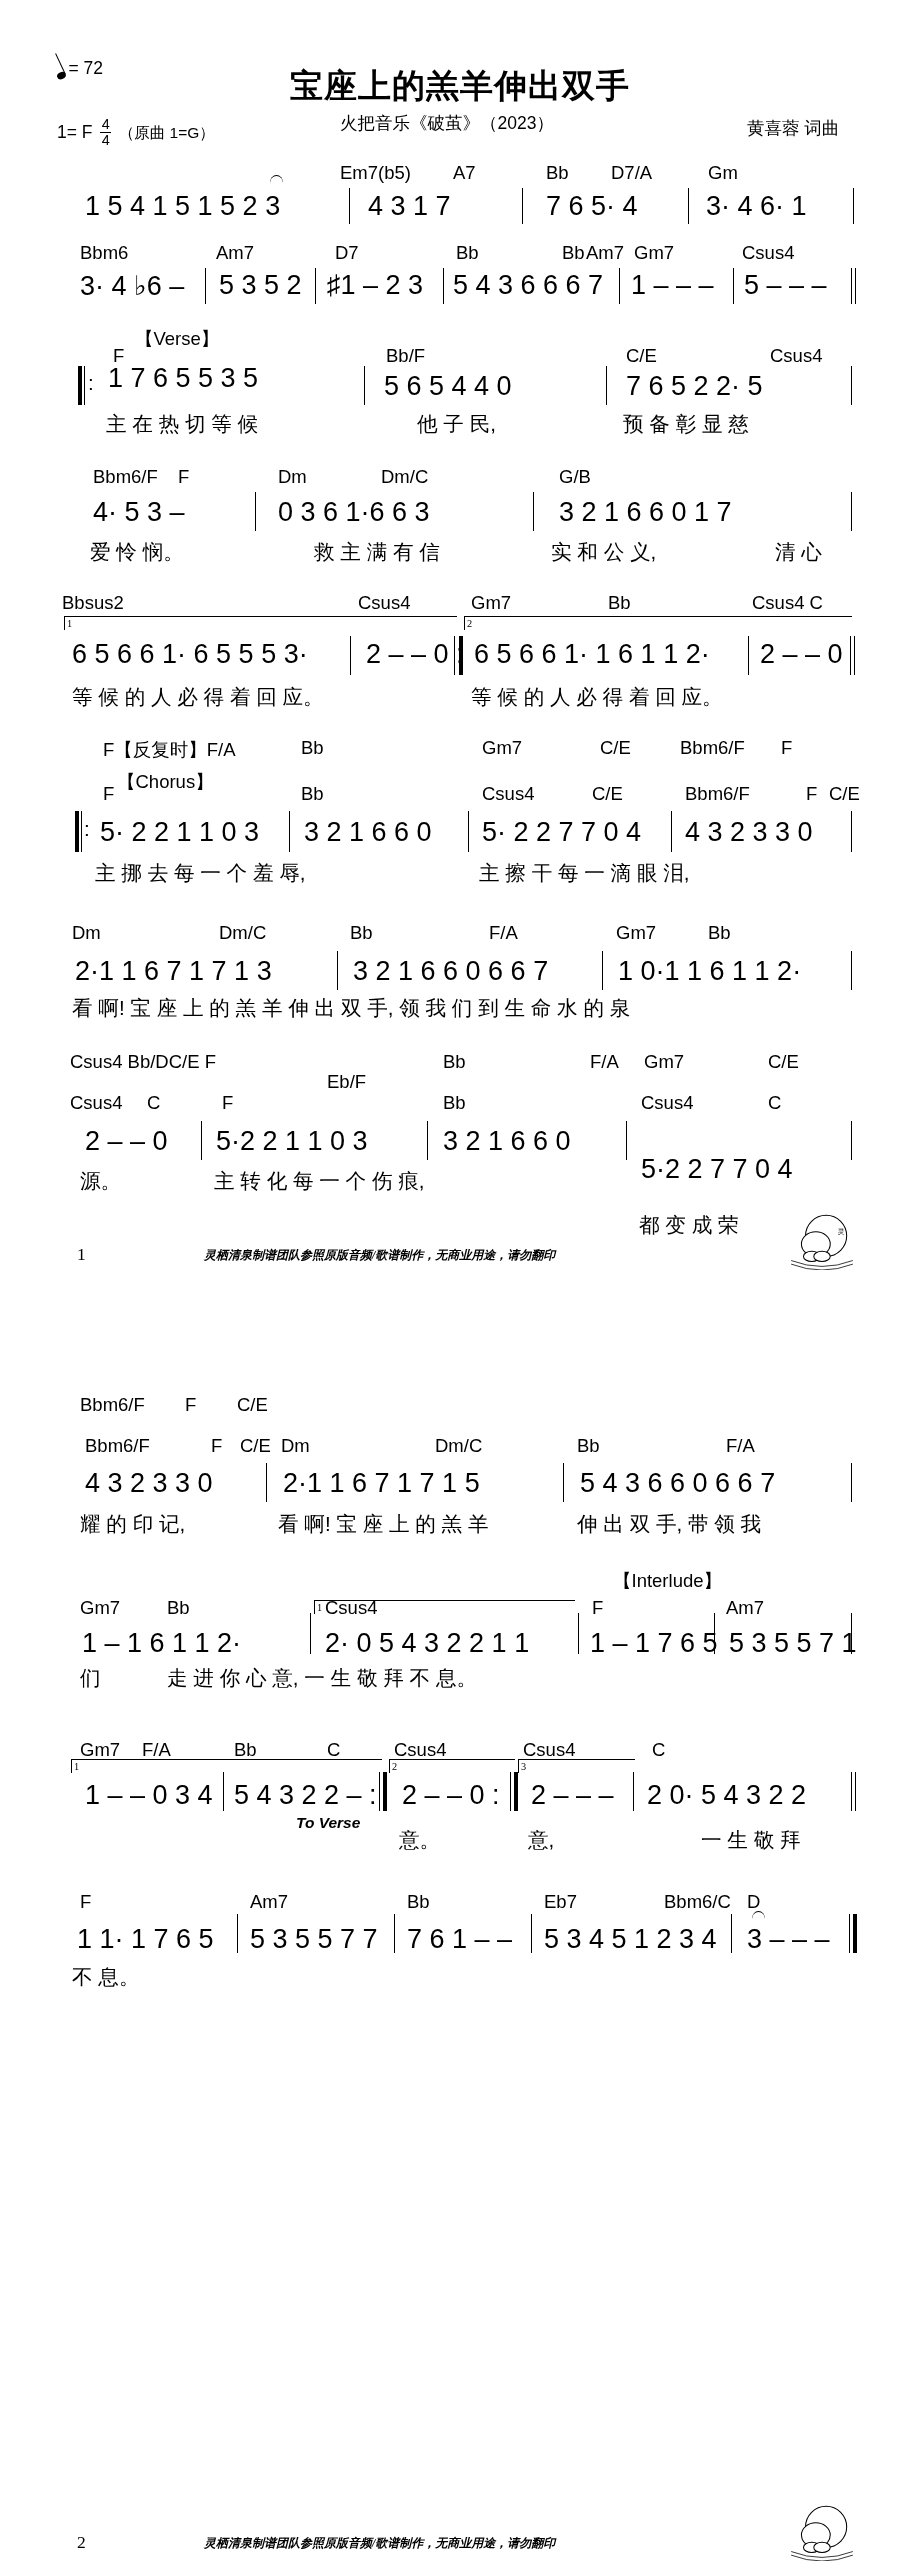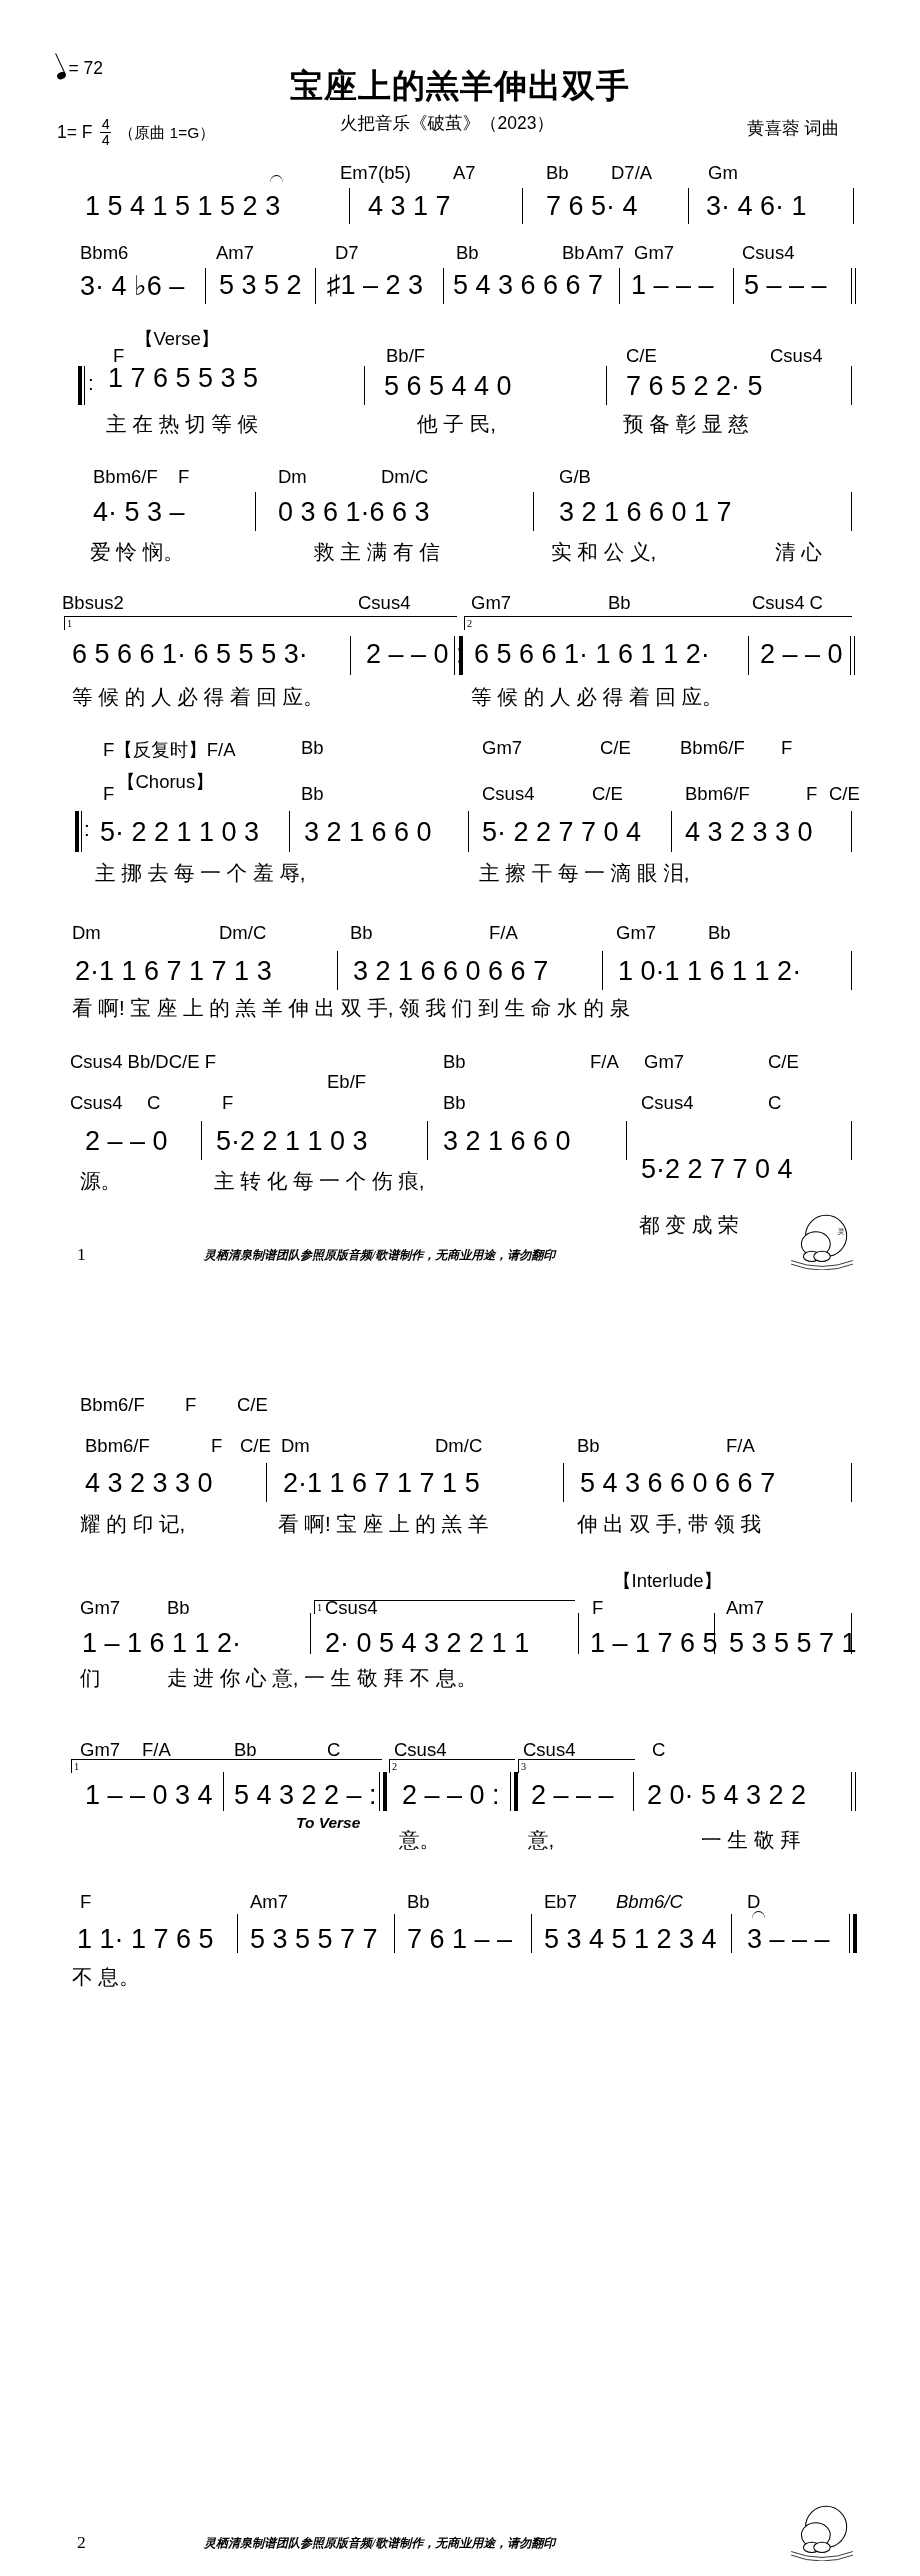--- a/index.html
+++ b/index.html
@@ -288,21 +288,21 @@
       <div class="thick" style="left:514px; top:1772px; height:39px;"></div>
       <div class="bl" style="left:851px; top:1772px; height:39px;"></div>
       <div class="bl" style="left:855px; top:1772px; height:39px;"></div>
       <div class="abs toverse" style="left:296px; top:1814px;">To Verse</div>
     </div>
     <div>
       <div class="abs chord" style="left:80px; top:1891px;">F</div>
       <div class="abs chord" style="left:250px; top:1891px;">Am7</div>
       <div class="abs chord" style="left:407px; top:1891px;">Bb</div>
       <div class="abs chord" style="left:544px; top:1891px;">Eb7</div>
-      <div class="abs chord" style="left:616px; top:1891px;font-style:italic;">Bbm6/C</div>
+      <div class="abs chord" style="left:664px; top:1891px;">Bbm6/C</div>
       <div class="abs chord" style="left:747px; top:1891px;">D</div>
       <div class="abs notes" style="left:77px; top:1924px;">1  1· 1 7 6 5</div>
       <div class="abs notes" style="left:250px; top:1924px;">5 3 5 5 7 7</div>
       <div class="abs notes" style="left:407px; top:1924px;">7 6 1 – –</div>
       <div class="abs notes" style="left:544px; top:1924px;">5 3 4 5 1 2 3 4</div>
       <div class="abs notes" style="left:747px; top:1924px;">3 – – –</div>
       <div class="abs lyr" style="left:72px; top:1963px;">不 息。</div>
       <div class="bl" style="left:237px; top:1914px; height:39px;"></div>
       <div class="bl" style="left:394px; top:1914px; height:39px;"></div>
       <div class="bl" style="left:531px; top:1914px; height:39px;"></div>

